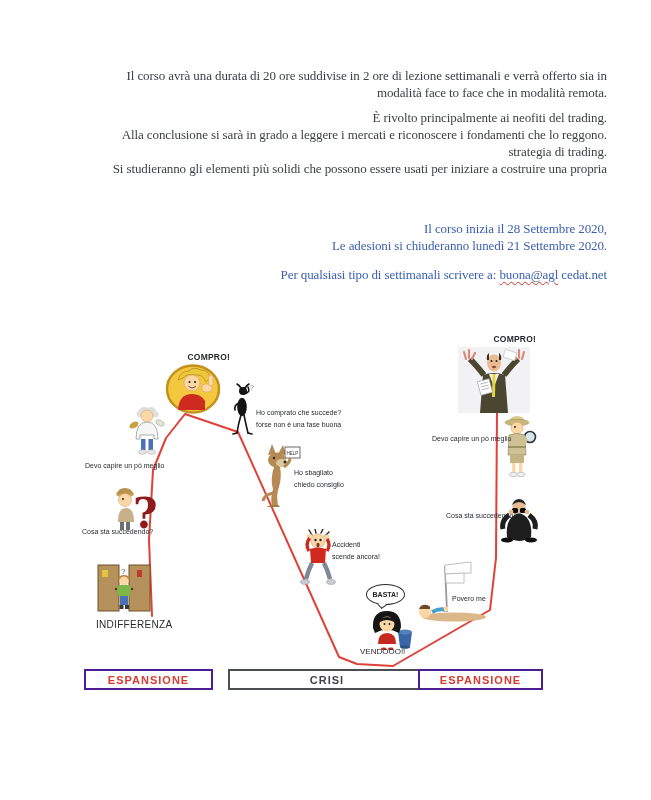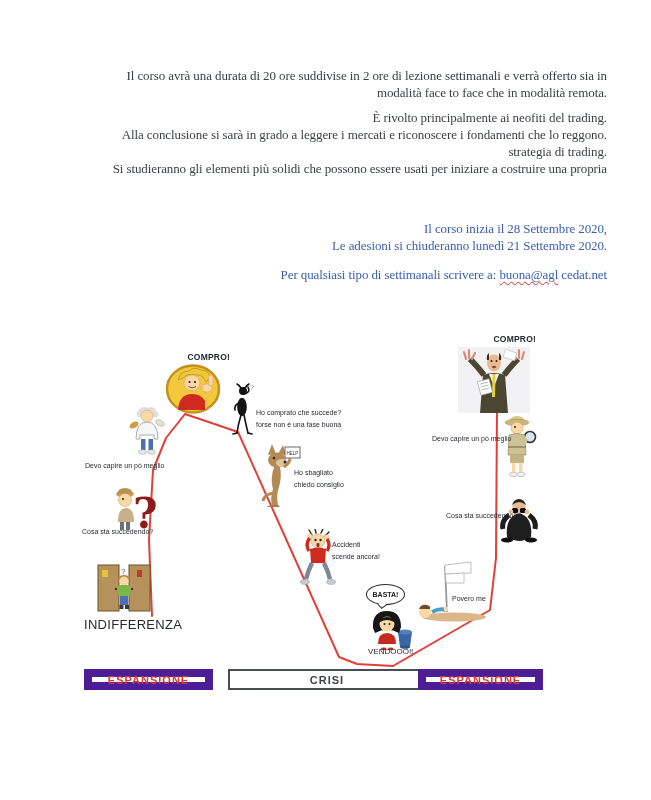--- a/index.html
+++ b/index.html
@@ -23,21 +23,21 @@
   .cap.b{font-weight:bold;font-size:8.5px;letter-spacing:0.2px;}
   .cap.center{text-align:right;}
   .bubble{position:absolute;left:366px;top:584px;width:37px;height:19px;background:#fff;
           border:1.5px solid #2a2a2a;border-radius:50%;display:flex;align-items:center;
           justify-content:center;font-size:7px;font-weight:bold;color:#222;z-index:3;}
   .bubble:after{content:"";position:absolute;left:12px;bottom:-4px;width:5px;height:5px;background:#fff;
           border-right:1.5px solid #2a2a2a;border-bottom:1.5px solid #2a2a2a;transform:rotate(45deg) skewX(-12deg);}
   .photo{position:absolute;left:458px;top:347px;width:72px;height:66px;background:#f2f1f4;}
   .phase{position:absolute;top:669px;height:21px;box-sizing:border-box;display:flex;align-items:center;
          justify-content:center;font-weight:bold;font-size:11px;letter-spacing:1px;background:#fff;}
-  .phase.red{border:8px solid #4c1d95;color:#d63a31;}
+  .phase.red{border:2px solid #4c1d95;color:#d63a31;}
   .phase.dark{border:2px solid #4a4e52;color:#3f4347;}
 </style>
 </head>
 <body>
 
 <div class="page">
 
   <div class="doc">
     <div class="line">Il corso avrà una durata di 20 ore suddivise in 2 ore di lezione settimanali e verrà offerto sia in</div>
     <div class="line">modalità face to face che in modalità remota.</div>
@@ -107,21 +107,21 @@
       <circle cx="21" cy="26" r="1.2" fill="#4a3516"></circle>
         <circle cx="37" cy="26" r="1.2" fill="#4a3516"></circle>
       <text x="26" y="11" font-size="8" fill="#555">?</text>
       <path d="M23,16 Q24,12 29,12 Q34,12 35,16 Z" fill="#c87f3a"></path>
       <circle cx="29" cy="18" r="4.5" fill="#fcd7a6"></circle>
       <rect x="22.5" y="22" width="13" height="11" rx="2" fill="#7ab648"></rect>
       <rect x="25" y="33" width="8" height="9" fill="#4a6fb5"></rect>
       <rect x="24.5" y="42" width="4" height="4" fill="#3a3a3a"></rect>
       <rect x="30" y="42" width="4" height="4" fill="#3a3a3a"></rect>
     </svg>
-    <div class="cap" style="left:84px;top:619px;font-size:13px;letter-spacing:0.3px;">INDIFFERENZA</div>
+    <div class="cap" style="left:96px;top:619px;font-size:10px;letter-spacing:0.3px;">INDIFFERENZA</div>
 
     <svg class="ch" style="left:230px;top:383px;" width="28" height="56" viewBox="0 0 28 56">
       <g stroke="#141414" stroke-width="1.6" fill="none" stroke-linecap="round">
         <circle cx="13" cy="8" r="3.2" fill="#141414"></circle>
         <path d="M11,5 Q9,2 7,1"></path>
           <path d="M15,5 Q17,2 19,1"></path>
         <path d="M13,11 Q21,10 18,4"></path>
         <ellipse cx="12" cy="24" rx="4" ry="8.5" fill="#141414"></ellipse>
         <path d="M9,20 Q4,22 5,27"></path>
         <path d="M11,32 Q8,42 7,50"></path>
@@ -190,21 +190,21 @@
       <circle cx="19" cy="18" r="7.5" fill="#fcd7a6"></circle>
       <path d="M12,13 Q19,9 26,13 L26,16 Q19,12 12,16 Z" fill="#151515"></path>
       <circle cx="16.5" cy="18" r="1" fill="#222"></circle>
         <circle cx="21.5" cy="18" r="1" fill="#222"></circle>
       <path d="M10,38 Q10,27 19,27 Q28,27 28,38 Z" fill="#c52a20"></path>
       <rect x="14" y="38" width="3.4" height="4" fill="#fff"></rect>
       <rect x="21" y="38" width="3.4" height="4" fill="#fff"></rect>
       <ellipse cx="15.7" cy="43" rx="2.8" ry="1.4" fill="#c52a20"></ellipse>
       <ellipse cx="22.7" cy="43" rx="2.8" ry="1.4" fill="#c52a20"></ellipse>
     </svg>
-    <div class="cap" style="left:368px;top:646px;font-size:8px;">VENDOOO!!</div>
+    <div class="cap" style="left:360px;top:646px;font-size:8px;">VENDOOO!!</div>
 
     <svg class="ch" style="left:412px;top:560px;" width="82" height="64" viewBox="0 0 82 64">
       <line x1="33" y1="6" x2="35" y2="52" stroke="#9a9a9a" stroke-width="1.8"></line>
       <polygon points="33,5 59,2 59,13 33,14" fill="#fff" stroke="#b0b0b0" stroke-width="0.8"></polygon>
       <polygon points="33.5,14 52,13 52,23 34,23" fill="#fff" stroke="#b0b0b0" stroke-width="0.8"></polygon>
       <ellipse cx="42" cy="57" rx="32" ry="4.5" fill="#dcb789"></ellipse>
       <circle cx="13" cy="52" r="6" fill="#fcd7a6"></circle>
       <path d="M7,49 Q9,44 15,45 Q19,46 18,49 Z" fill="#6e4a26"></path>
       <path d="M20,52 Q28,48 34,50" stroke="#4aa0c8" stroke-width="4" fill="none"></path>
       <circle cx="34" cy="49" r="2.4" fill="#fcd7a6"></circle>

